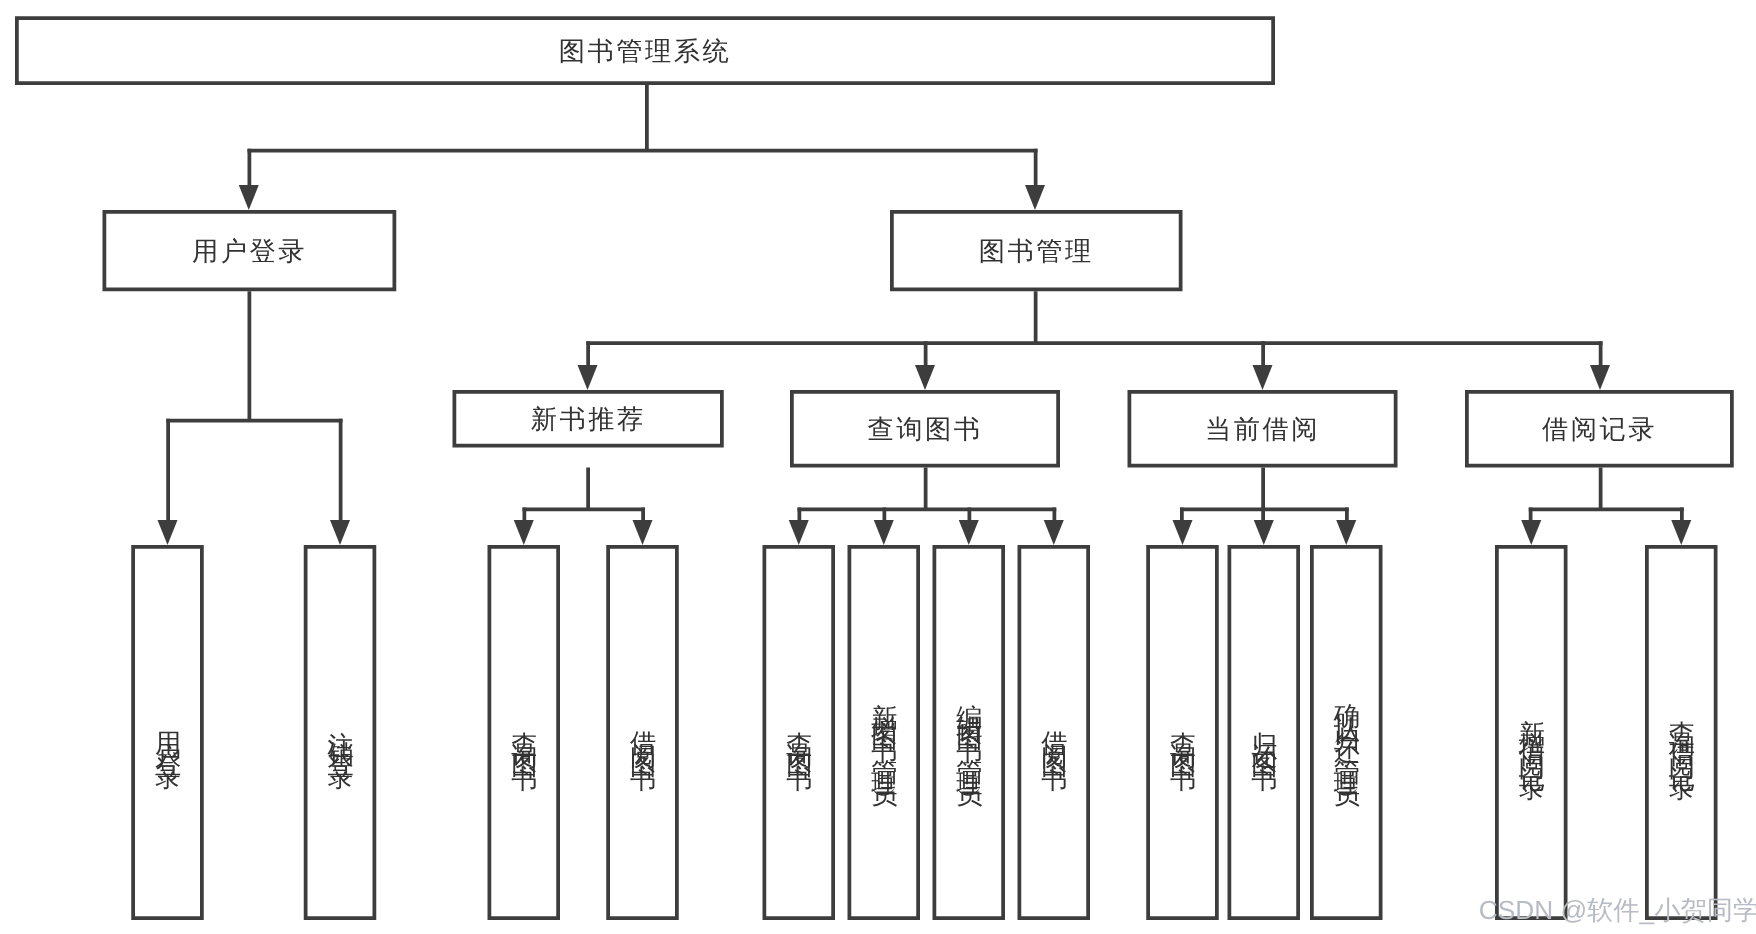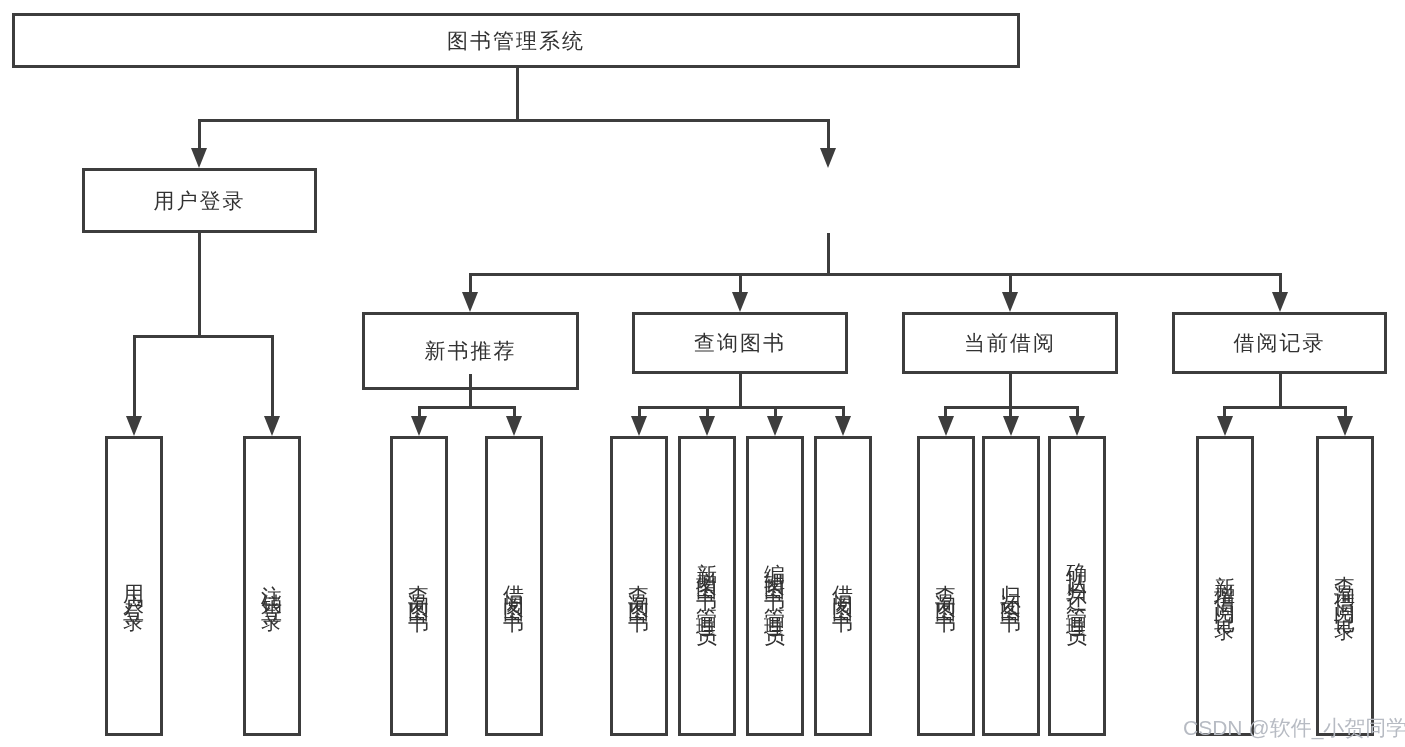--- a/index.html
+++ b/index.html
@@ -63,40 +63,43 @@
   <div class="vline" style="left:516px; top:68px;  height:52px;"></div>
   <div class="hline" style="left:198px; top:119px; width:632px;"></div>
   <div class="vline" style="left:198px; top:119px; height:31px;"></div>
   <div class="vline" style="left:827px; top:119px; height:31px;"></div>
   <div class="arrow" style="left:191px; top:148px;"></div>
   <div class="arrow" style="left:820px; top:148px;"></div>
 
   <div class="box hbox" style="left:82px; top:168px; width:235px; height:65px;">
     <span>用户登录</span>
   </div>
+  <div class="box hbox" style="left:712px; top:168px; width:234px; height:65px;">
+    <span>图书管理</span>
+  </div>
 
   <div class="vline" style="left:198px; top:233px; height:104px;"></div>
   <div class="hline" style="left:133px; top:335px; width:141px;"></div>
   <div class="vline" style="left:133px; top:335px; height:83px;"></div>
   <div class="vline" style="left:271px; top:335px; height:83px;"></div>
   <div class="arrow" style="left:126px; top:416px;"></div>
   <div class="arrow" style="left:264px; top:416px;"></div>
 
   <div class="vline" style="left:827px; top:233px; height:42px;"></div>
   <div class="hline" style="left:469px; top:273px; width:813px;"></div>
   <div class="vline" style="left:469px;  top:273px; height:21px;"></div>
   <div class="vline" style="left:739px;  top:273px; height:21px;"></div>
   <div class="vline" style="left:1009px; top:273px; height:21px;"></div>
   <div class="vline" style="left:1279px; top:273px; height:21px;"></div>
   <div class="arrow" style="left:462px;  top:292px;"></div>
   <div class="arrow" style="left:732px;  top:292px;"></div>
   <div class="arrow" style="left:1002px; top:292px;"></div>
   <div class="arrow" style="left:1272px; top:292px;"></div>
 
-  <div class="box hbox" style="left:362px; top:312px; width:217px; height:78px;">
+  <div class="box hbox" style="left:362px; top:312px; width:217px; height:46px;">
     <span>新书推荐</span>
   </div>
   <div class="box hbox" style="left:632px; top:312px; width:216px; height:62px;">
     <span>查询图书</span>
   </div>
   <div class="box hbox" style="left:902px; top:312px; width:216px; height:62px;">
     <span>当前借阅</span>
   </div>
   <div class="box hbox" style="left:1172px; top:312px; width:215px; height:62px;">
     <span>借阅记录</span>

